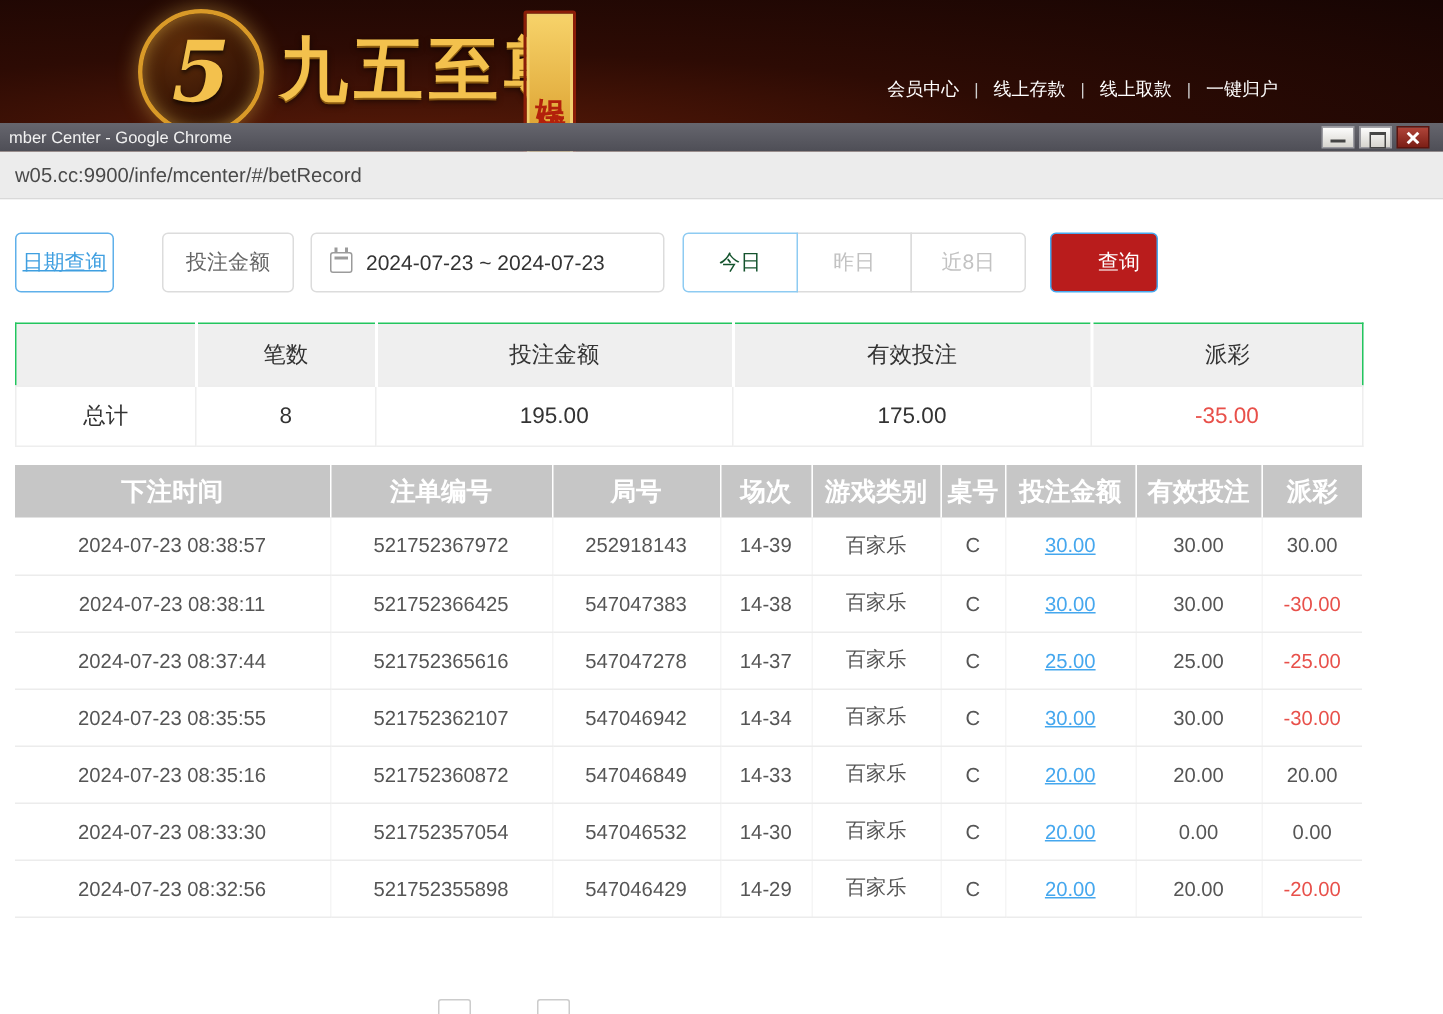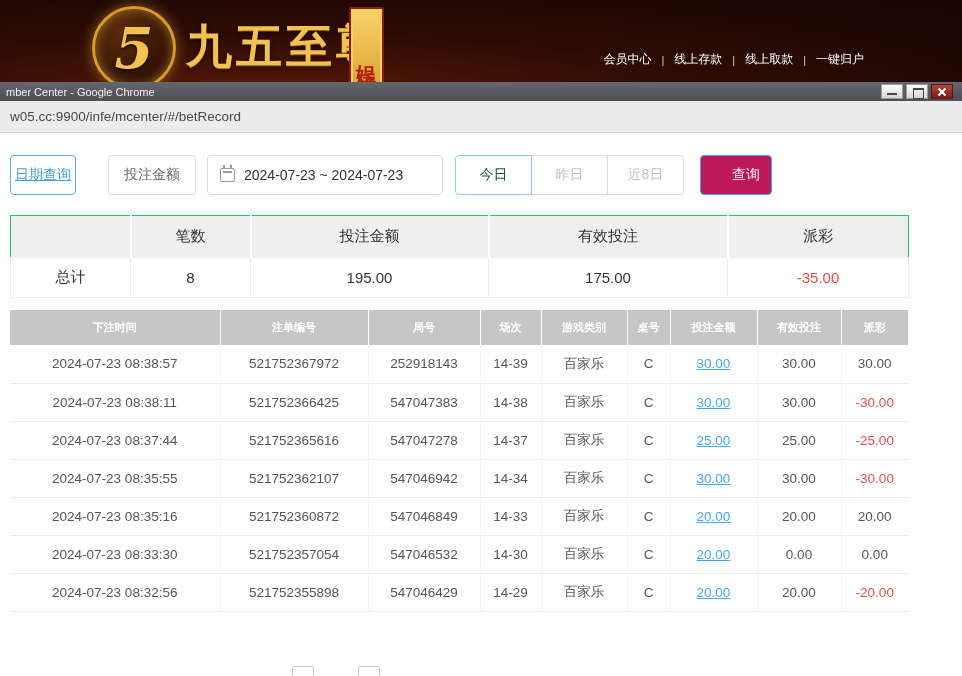--- a/index.html
+++ b/index.html
@@ -35,21 +35,21 @@
     background:linear-gradient(#f7d36a,#d89a28);
     border:2px solid #8a1d08; border-radius:2px;
     box-shadow: inset 0 0 0 2px #f2cf6f;
     display:flex; align-items:center; justify-content:center;
   }
   .logo-badge span{
     writing-mode:vertical-rl; color:#b3210b; font-weight:bold; font-size:21px;
     letter-spacing:5px; line-height:1;
   }
   .top-nav{
-    position:absolute; top:51px; right:88px; display:flex; align-items:center;
+    position:absolute; top:51px; right:100px; display:flex; align-items:center;
     color:#fff; font-size:12px; white-space:nowrap;
   }
   .top-nav .nav-item{ padding:0 10px; cursor:pointer; }
   .top-nav .sep{ color:#cfcfcf; font-size:11px; }
 
   
   .browser{ position:absolute; top:82px; left:0; width:962px; height:594px; z-index:2; }
   .titlebar{
     height:19px; background:linear-gradient(#66666e,#4e4e56);
     display:flex; align-items:center; padding-left:6px;
@@ -91,39 +91,39 @@
     display:flex; align-items:center; gap:9px; padding:0 12px;
     font-size:14px; color:#333; cursor:pointer;
   }
   .cal-icon{ width:15px; height:14px; border:1px solid #9b9b9b; border-radius:2px; position:relative; flex:0 0 auto; }
   .cal-icon::before{ content:""; position:absolute; top:2px; left:2px; right:2px; height:2px; background:#9b9b9b; }
   .cal-icon::after{ content:""; position:absolute; top:-4px; left:2px; width:2px; height:3px; background:#9b9b9b; box-shadow:7px 0 0 #9b9b9b; }
   .quick-group{ position:absolute; top:22px; left:455px; display:flex; }
   .quick-group .btn{ position:static; width:77px; border-radius:0; margin-left:-1px; color:#c2c2c2; }
   .quick-group .btn:first-child{ margin-left:0; border-radius:4px 0 0 4px; color:#14532d; border-color:#8ecbf2; z-index:1; }
   .quick-group .btn:last-child{ border-radius:0 4px 4px 0; }
-  .search-btn{ left:700px; width:72px; background:#be185d; border-color:#47a9ef; color:#fff;padding-left:20px; }
+  .search-btn{ left:700px; width:72px; background:#b91c1c; border-color:#47a9ef; color:#fff;padding-left:20px; }
 
   
   table{ border-collapse:collapse; table-layout:fixed; }
 
   .summary-table{ position:absolute; left:10px; top:82px; width:898px; border:1px solid #22c55e; }
   .summary-table th{
     height:42px; background:#efefef; color:#333; font-size:15px; font-weight:normal;
     border-right:2px solid #fff; text-align:center;
   }
   .summary-table th:last-child{ border-right:none; }
   .summary-table td{
     height:40px; background:#fff; color:#333; font-size:15px; text-align:center;
     border:1px solid #eee;
   }
 
   .bet-table{ position:absolute; left:10px; top:177px; width:898px; }
   .bet-table th{
-    height:35px; background:#c6c6c6; color:#fff; font-size:11px; font-weight:bold;
+    height:35px; background:#c6c6c6; color:#fff; font-size:17px; font-weight:bold;
     border-right:1px solid #fff; text-align:center;
   }
   .bet-table th:last-child{ border-right:none; }
   .bet-table td{
     height:38px; font-size:13.5px; color:#555; text-align:center;
     border-bottom:1px solid #ececec; border-right:1px solid #f5f5f5;
   }
   .bet-table td:last-child{ border-right:none; }
   .amt-link{ color:#45a7ee !important; text-decoration:underline; cursor:pointer; }
   .neg{ color:#e8504a !important; }

